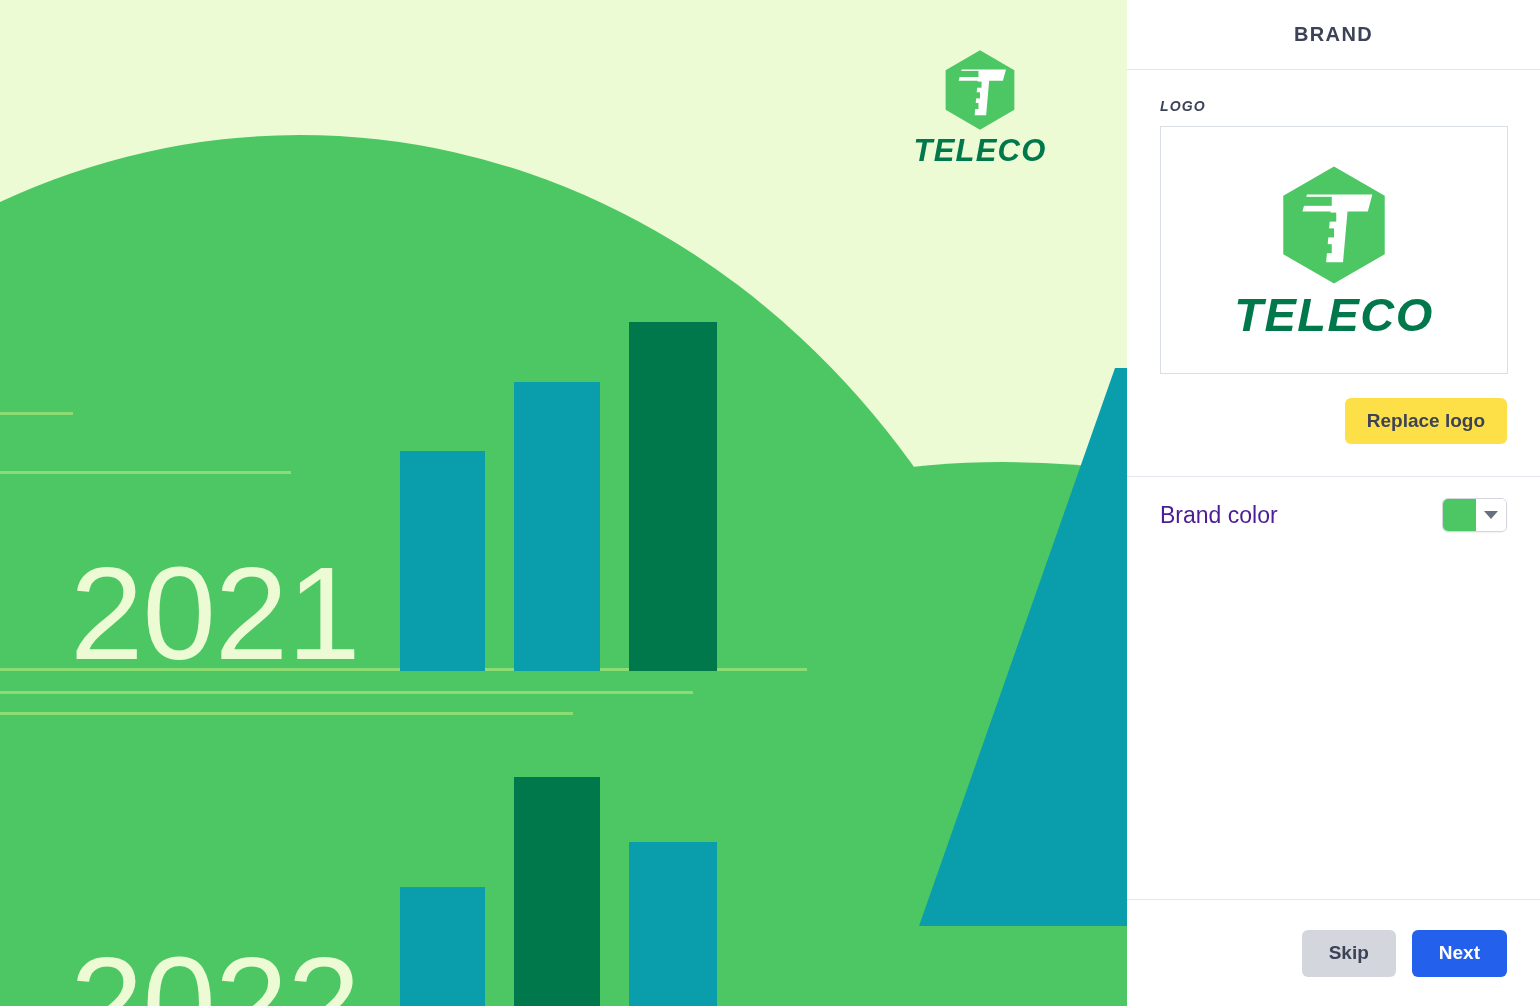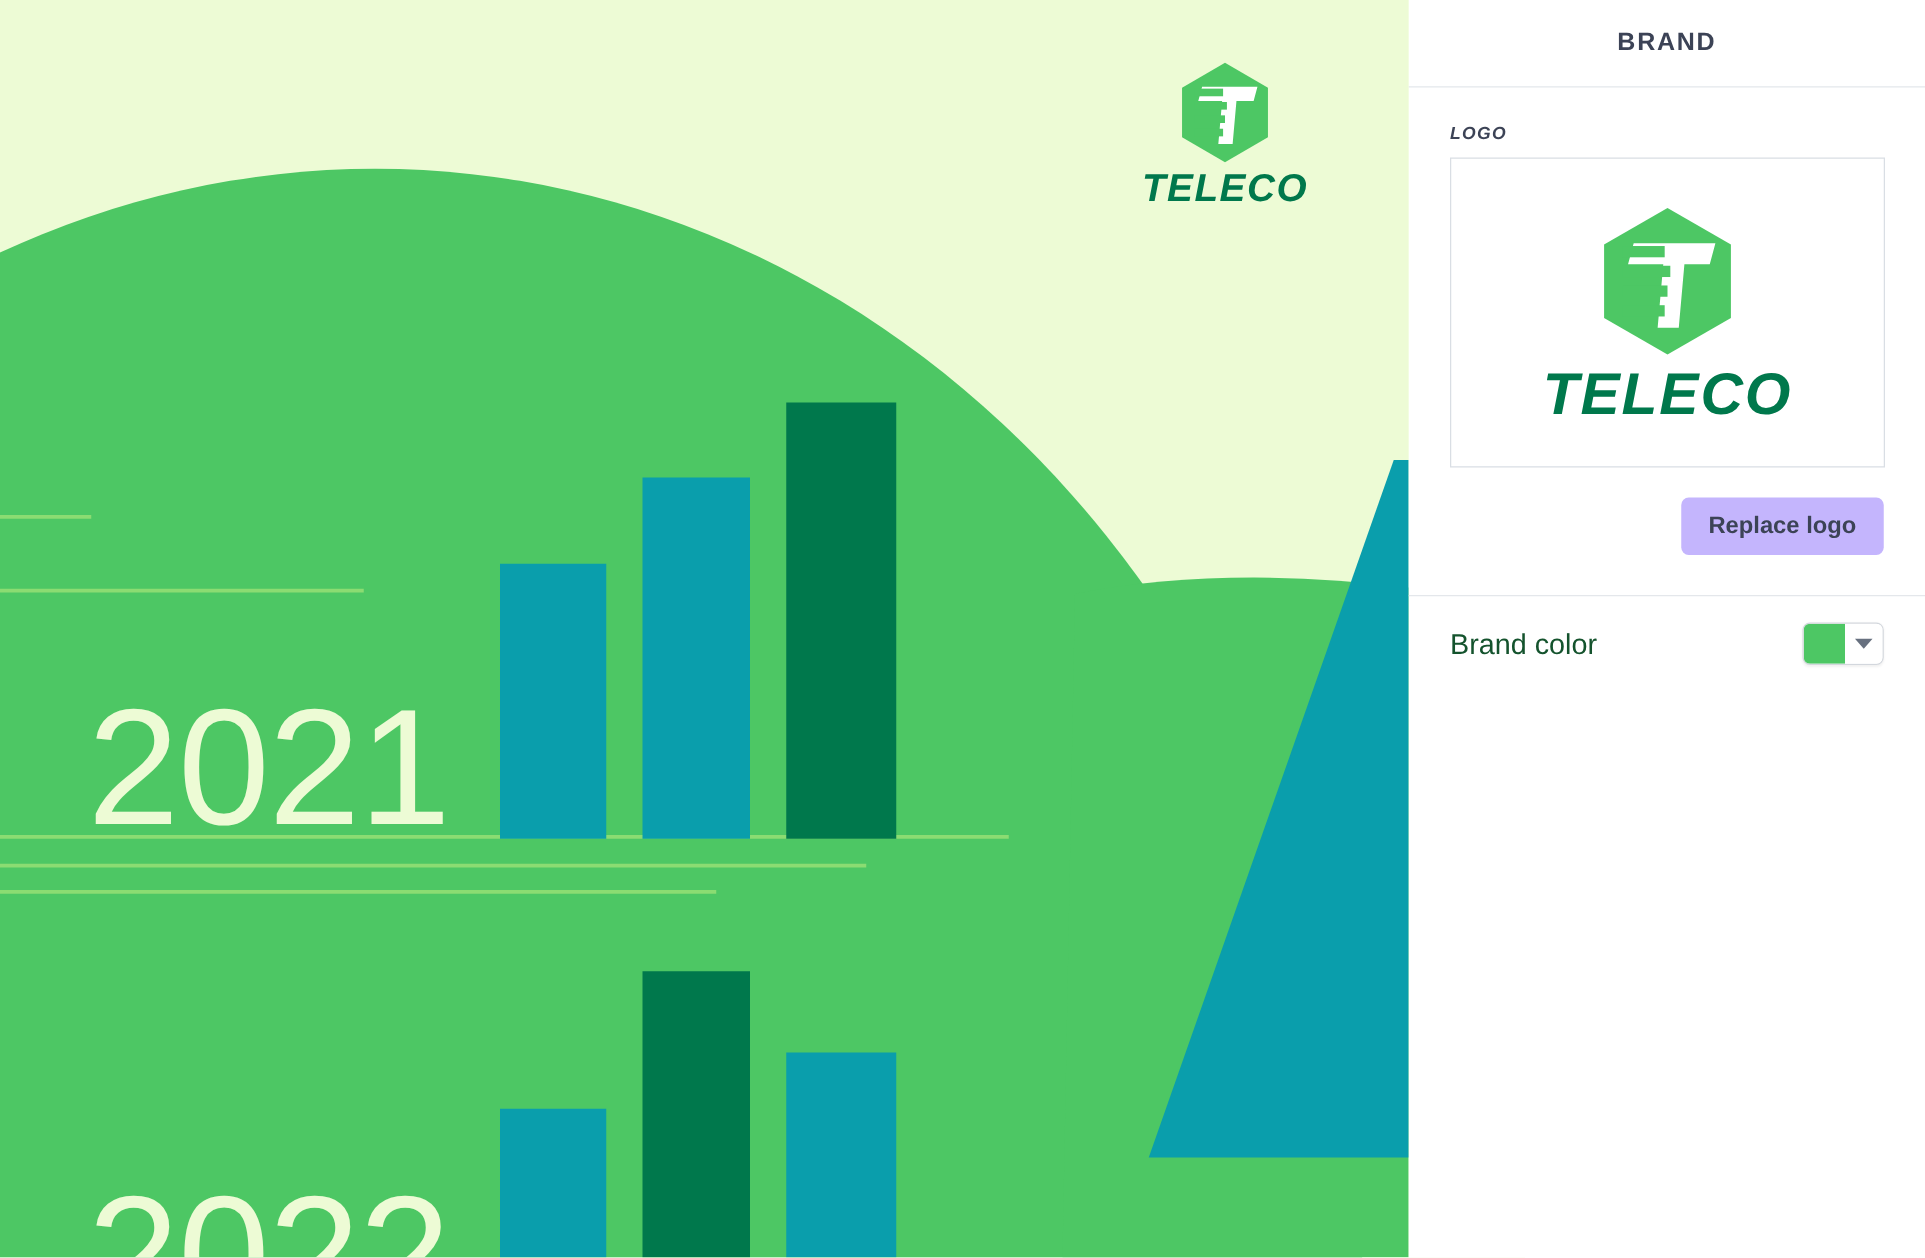--- a/index.html
+++ b/index.html
@@ -146,41 +146,41 @@
   .btn {
     border: none;
     border-radius: 6px;
     font-family: "Liberation Sans", sans-serif;
     font-size: 19px;
     font-weight: bold;
     cursor: pointer;
     padding: 0;
   }
   .btn-replace {
-    background: #c4b5fd;
+    background: #fde047;
     color: #3C4356;
     height: 46px;
     padding: 0 22px;
   }
   .divider {
     height: 1px;
     background: #E4E7EB;
     width: 100%;
   }
   .brand-color-row {
     display: flex;
     align-items: center;
     justify-content: space-between;
     padding: 0 33px;
     height: 76px;
     box-sizing: border-box;
   }
   .brand-color-label {
     font-size: 23px;
-    color: #14532d;
+    color: #4c1d95;
   }
   .color-swatch {
     display: flex;
     align-items: stretch;
     width: 65px;
     height: 34px;
     border: 1px solid #D3D7DD;
     border-radius: 6px;
     background: #fff;
     overflow: hidden;
@@ -313,15 +313,19 @@
       <div class="color-swatch">
         <div class="swatch-fill" style="background: rgb(77, 199, 100);"></div>
         <div class="swatch-arrow">
           <div class="caret"></div>
         </div>
       </div>
     </div>
 
     <div class="panel-spacer"></div>
 
+    <div class="panel-footer">
+      <button class="btn btn-skip">Skip</button>
+      <button class="btn btn-next" style="background: rgb(35, 96, 235);">Next</button>
+    </div>
 
   </div>
 </div>
 
 </body></html>

